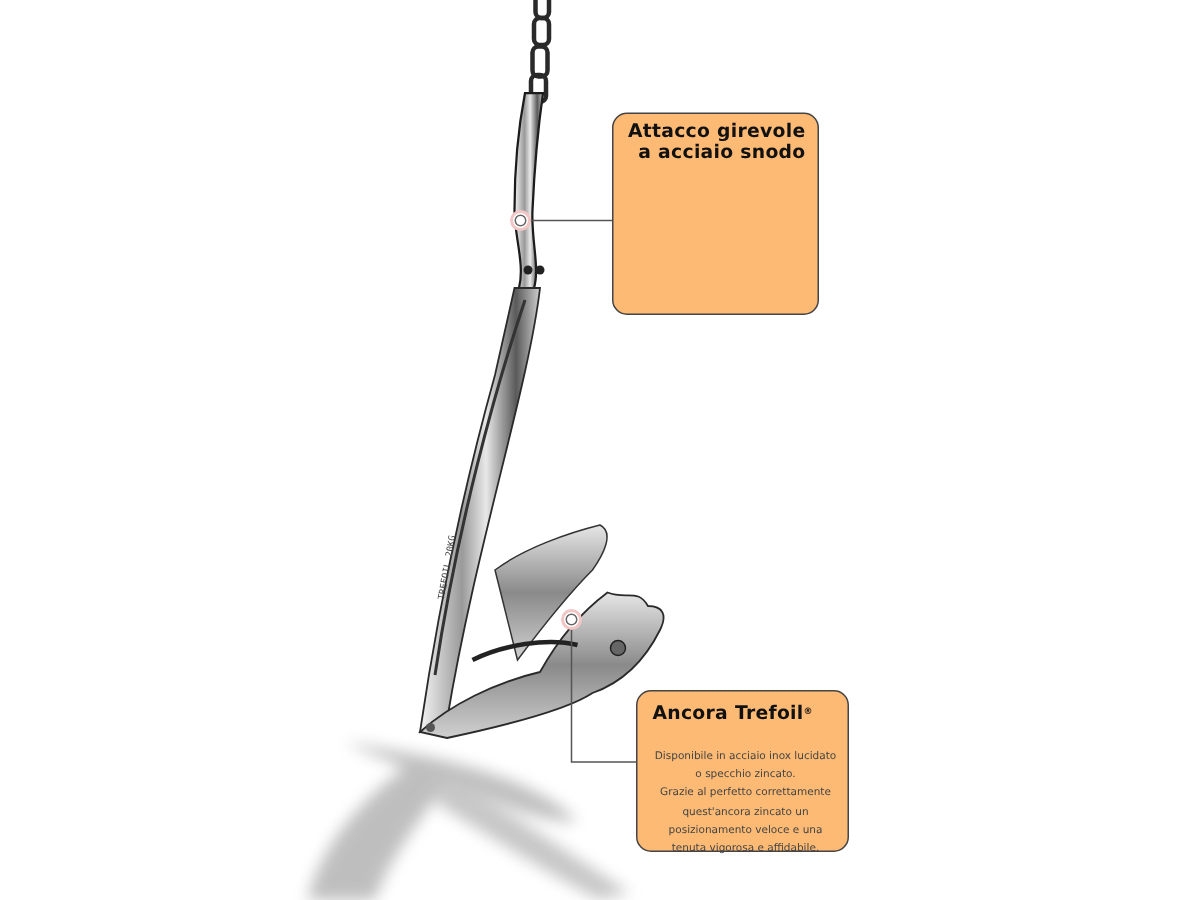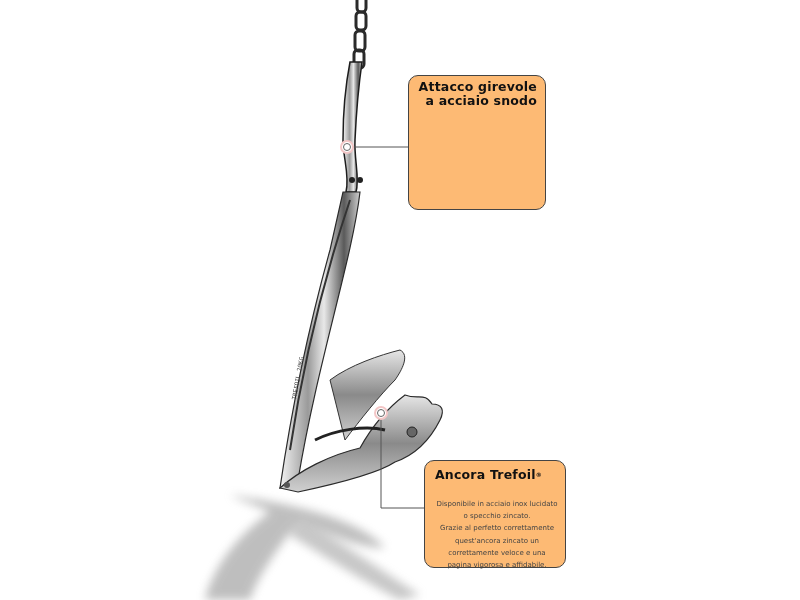--- a/index.html
+++ b/index.html
@@ -86,16 +86,16 @@
   </div>
 </div>
 
 <div class="callout c2">
   <div class="title"><span>Ancora Trefoil</span><sup>®</sup></div>
   <div class="body">
     <div>Disponibile in acciaio inox lucidato</div>
     <div>o specchio zincato.</div>
     <div>Grazie al perfetto correttamente</div>
     <div>quest'ancora zincato un</div>
-    <div>correttamente veloce e una</div>
-    <div>pagina vigorosa e affidabile.</div>
+    <div>posizionamento veloce e una</div>
+    <div>tenuta vigorosa e affidabile.</div>
   </div>
 </div>
 
 </body></html>

